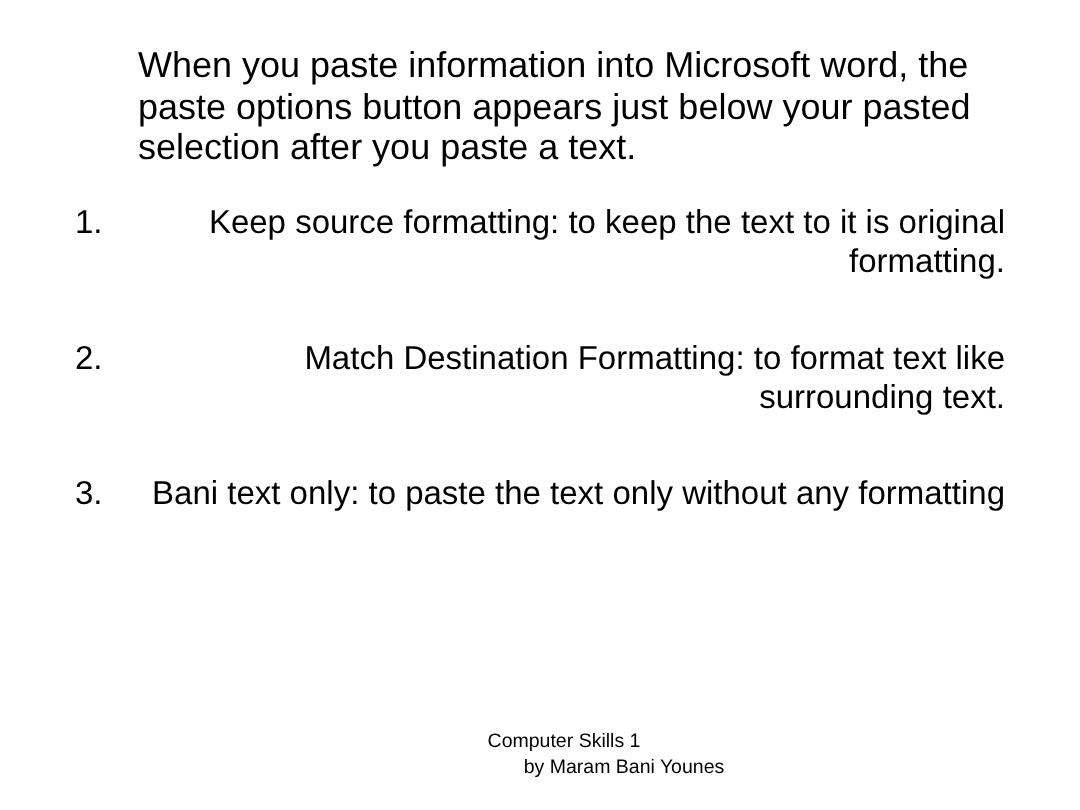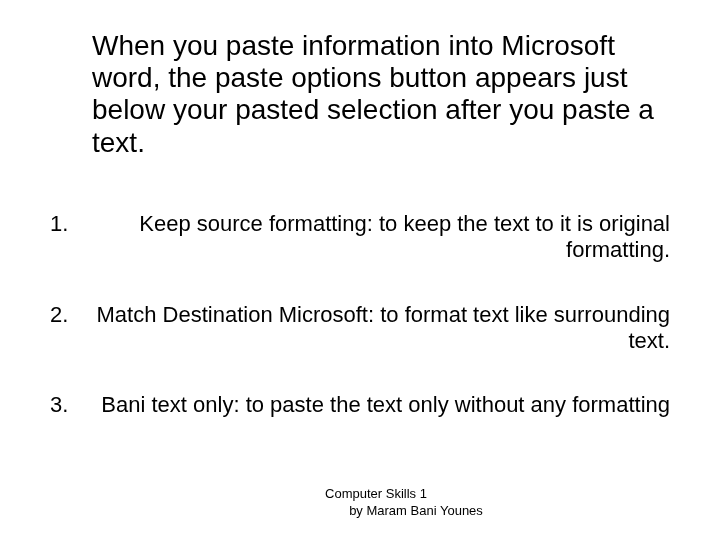--- a/index.html
+++ b/index.html
@@ -6,24 +6,24 @@
     body {
       width: 720px;
       height: 540px;
       background: #fff;
       font-family: Arial, Helvetica, sans-serif;
       color: #000;
       padding: 30px 50px 20px 50px;
       position: relative;
     }
     .intro {
-      font-size: 28px;
+      font-size: 24px;
       line-height: 1.15;
       margin-left: 42px;
-      margin-bottom: 52px;
+      margin-bottom: 22px;
     }
     .list-item {
       display: flex;
       font-size: 22px;
       line-height: 1.2;
       margin-bottom: 38px;
     }
     .list-num {
       width: 42px;
       flex-shrink: 0;
@@ -51,21 +51,21 @@
 
 <p class="intro">When you paste information into Microsoft word, the paste options button appears just below your pasted selection after you paste a text.</p>
 
 <div class="list-item">
   <span class="list-num">1.</span>
   <span class="list-text">Keep source formatting: to keep the text to it is original formatting.</span>
 </div>
 
 <div class="list-item">
   <span class="list-num">2.</span>
-  <span class="list-text">Match Destination Microsoft: to format text like surrounding text.</span>
+  <span class="list-text">Match Destination Formatting: to format text like surrounding text.</span>
 </div>
 
 <div class="list-item">
   <span class="list-num">3.</span>
   <span class="list-text">Bani text only: to paste the text only without any formatting</span>
 </div>
 
 <div class="footer">
   <span>Computer Skills 1</span><br>
   <span class="footer-line2">by Maram Bani Younes</span>

